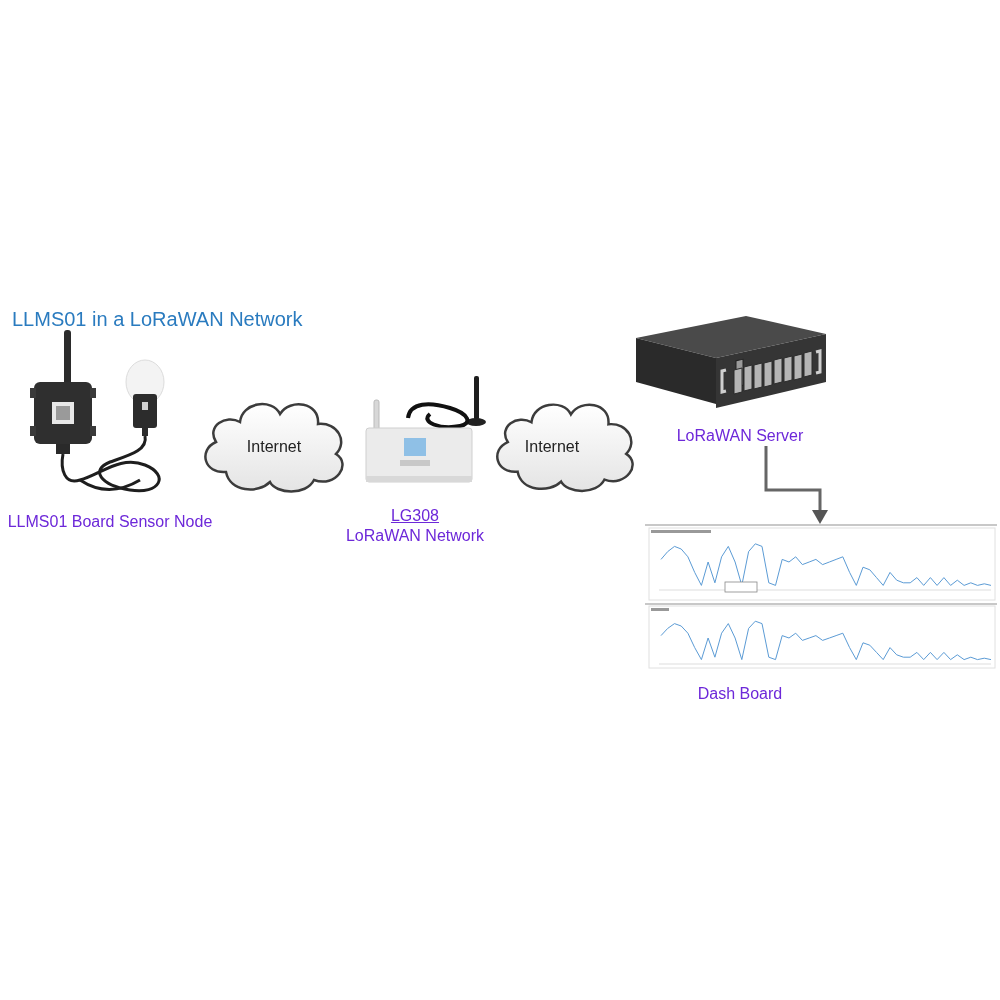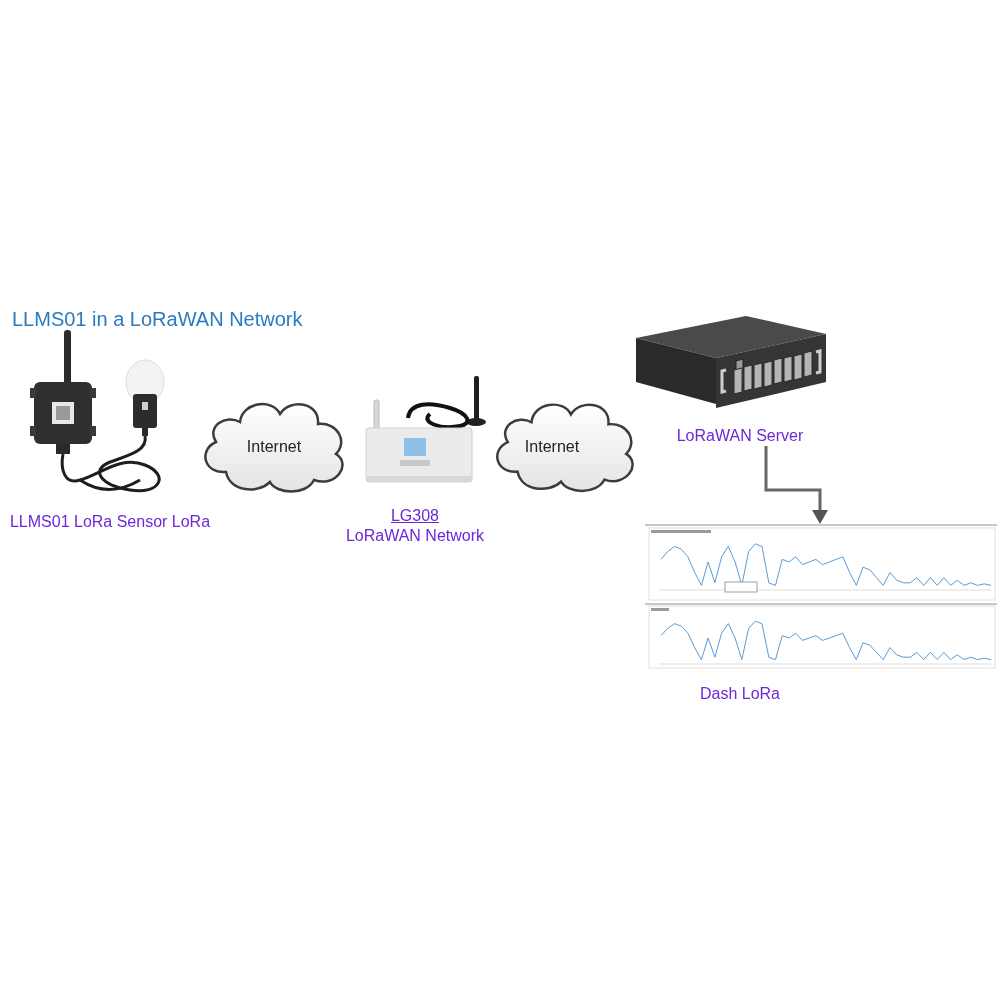--- a/index.html
+++ b/index.html
@@ -32,21 +32,21 @@
 
     <ellipse cx="125" cy="52" rx="19" ry="22" fill="#f3f3f3" stroke="#dcdcdc"></ellipse>
     <rect x="113" y="64" width="24" height="34" rx="3" fill="#2c2c2c"></rect>
     <rect x="122" y="72" width="6" height="8" fill="#d0d0d0"></rect>
     <rect x="122" y="98" width="6" height="8" fill="#2c2c2c"></rect>
 
     <path d="M43 124 C 40 140, 45 155, 60 150 C 80 145, 100 125, 125 135 C 150 145, 140 165, 110 160 C 80 155, 70 140, 90 132 C 110 125, 128 120, 125 106" fill="none" stroke="#1e1e1e" stroke-width="3"></path>
     <path d="M60 150 C 75 160, 95 165, 120 150" fill="none" stroke="#1e1e1e" stroke-width="3"></path>
   </svg>
 </div>
-<div class="abs label" style="left:5px; top:512px; width:210px;">LLMS01 LoRa Sensor LoRa</div>
+<div class="abs label" style="left:5px; top:512px; width:210px;">LLMS01 Board Sensor Node</div>
 
 <div class="abs" style="left:196px; top:392px;">
   <svg width="156" height="104" viewBox="0 0 156 104">
     <defs>
       <linearGradient id="cg1" x1="0" y1="0" x2="0" y2="1">
         <stop offset="0" stop-color="#ffffff"></stop>
           <stop offset="1" stop-color="#e4e4e4"></stop>
       </linearGradient>
     </defs>
     <path d="M30 80 C 8 82, 2 58, 20 50 C 10 34, 30 22, 44 30 C 46 10, 76 6, 84 22 C 94 6, 124 10, 122 32 C 142 30, 152 50, 140 62 C 156 72, 140 96, 118 88 C 110 104, 80 102, 74 90 C 62 102, 34 100, 30 80 Z" fill="url(#cg1)" stroke="#3c3c3c" stroke-width="2.5"></path>
@@ -128,13 +128,13 @@
       <line x1="14" y1="66" x2="346" y2="66"></line>
     </g>
     <g id="panel2-axis" stroke="#ddd" stroke-width="1">
       <line x1="14" y1="140" x2="346" y2="140"></line>
     </g>
     <polyline id="series-1" fill="none" stroke="#5b9bd5" stroke-width="1" points="16.0,35.4 22.7,27.6 29.5,22.4 36.2,25.0 42.9,32.8 49.7,48.4 56.4,61.4 63.1,38.0 69.9,58.8 76.6,32.8 83.3,22.4 90.1,38.0 96.8,61.4 103.6,27.6 110.3,19.8 117.0,22.4 123.8,58.8 130.5,61.4 137.2,35.4 144.0,38.0 150.7,32.8 157.4,40.6 164.2,38.0 170.9,35.4 177.6,40.6 184.4,38.0 191.1,35.4 197.8,32.8 204.6,48.4 211.3,61.4 218.0,43.2 224.8,45.8 231.5,53.6 238.2,61.4 245.0,48.4 251.7,56.2 258.4,58.8 265.2,58.8 271.9,53.6 278.7,61.4 285.4,53.6 292.1,61.4 298.9,53.6 305.6,61.4 312.3,56.2 319.1,61.4 325.8,58.8 332.5,61.4 339.3,59.8 346.0,61.4"></polyline>
     <polyline id="series-2" fill="none" stroke="#5b9bd5" stroke-width="1" points="16.0,111.6 22.7,104.4 29.5,99.6 36.2,102.0 42.9,109.2 49.7,123.6 56.4,135.6 63.1,114.0 69.9,133.2 76.6,109.2 83.3,99.6 90.1,114.0 96.8,135.6 103.6,104.4 110.3,97.2 117.0,99.6 123.8,133.2 130.5,135.6 137.2,111.6 144.0,114.0 150.7,109.2 157.4,116.4 164.2,114.0 170.9,111.6 177.6,116.4 184.4,114.0 191.1,111.6 197.8,109.2 204.6,123.6 211.3,135.6 218.0,118.8 224.8,121.2 231.5,128.4 238.2,135.6 245.0,123.6 251.7,130.8 258.4,133.2 265.2,133.2 271.9,128.4 278.7,135.6 285.4,128.4 292.1,135.6 298.9,128.4 305.6,135.6 312.3,130.8 319.1,135.6 325.8,133.2 332.5,135.6 339.3,134.2 346.0,135.6"></polyline>
     <rect x="80" y="58" width="32" height="10" fill="#fff" stroke="#888" stroke-width="0.8"></rect>
   </svg>
 </div>
-<div class="abs label" style="left:660px; top:684px; width:160px;">Dash LoRa</div>
+<div class="abs label" style="left:660px; top:684px; width:160px;">Dash Board</div>
 
 </body></html>

